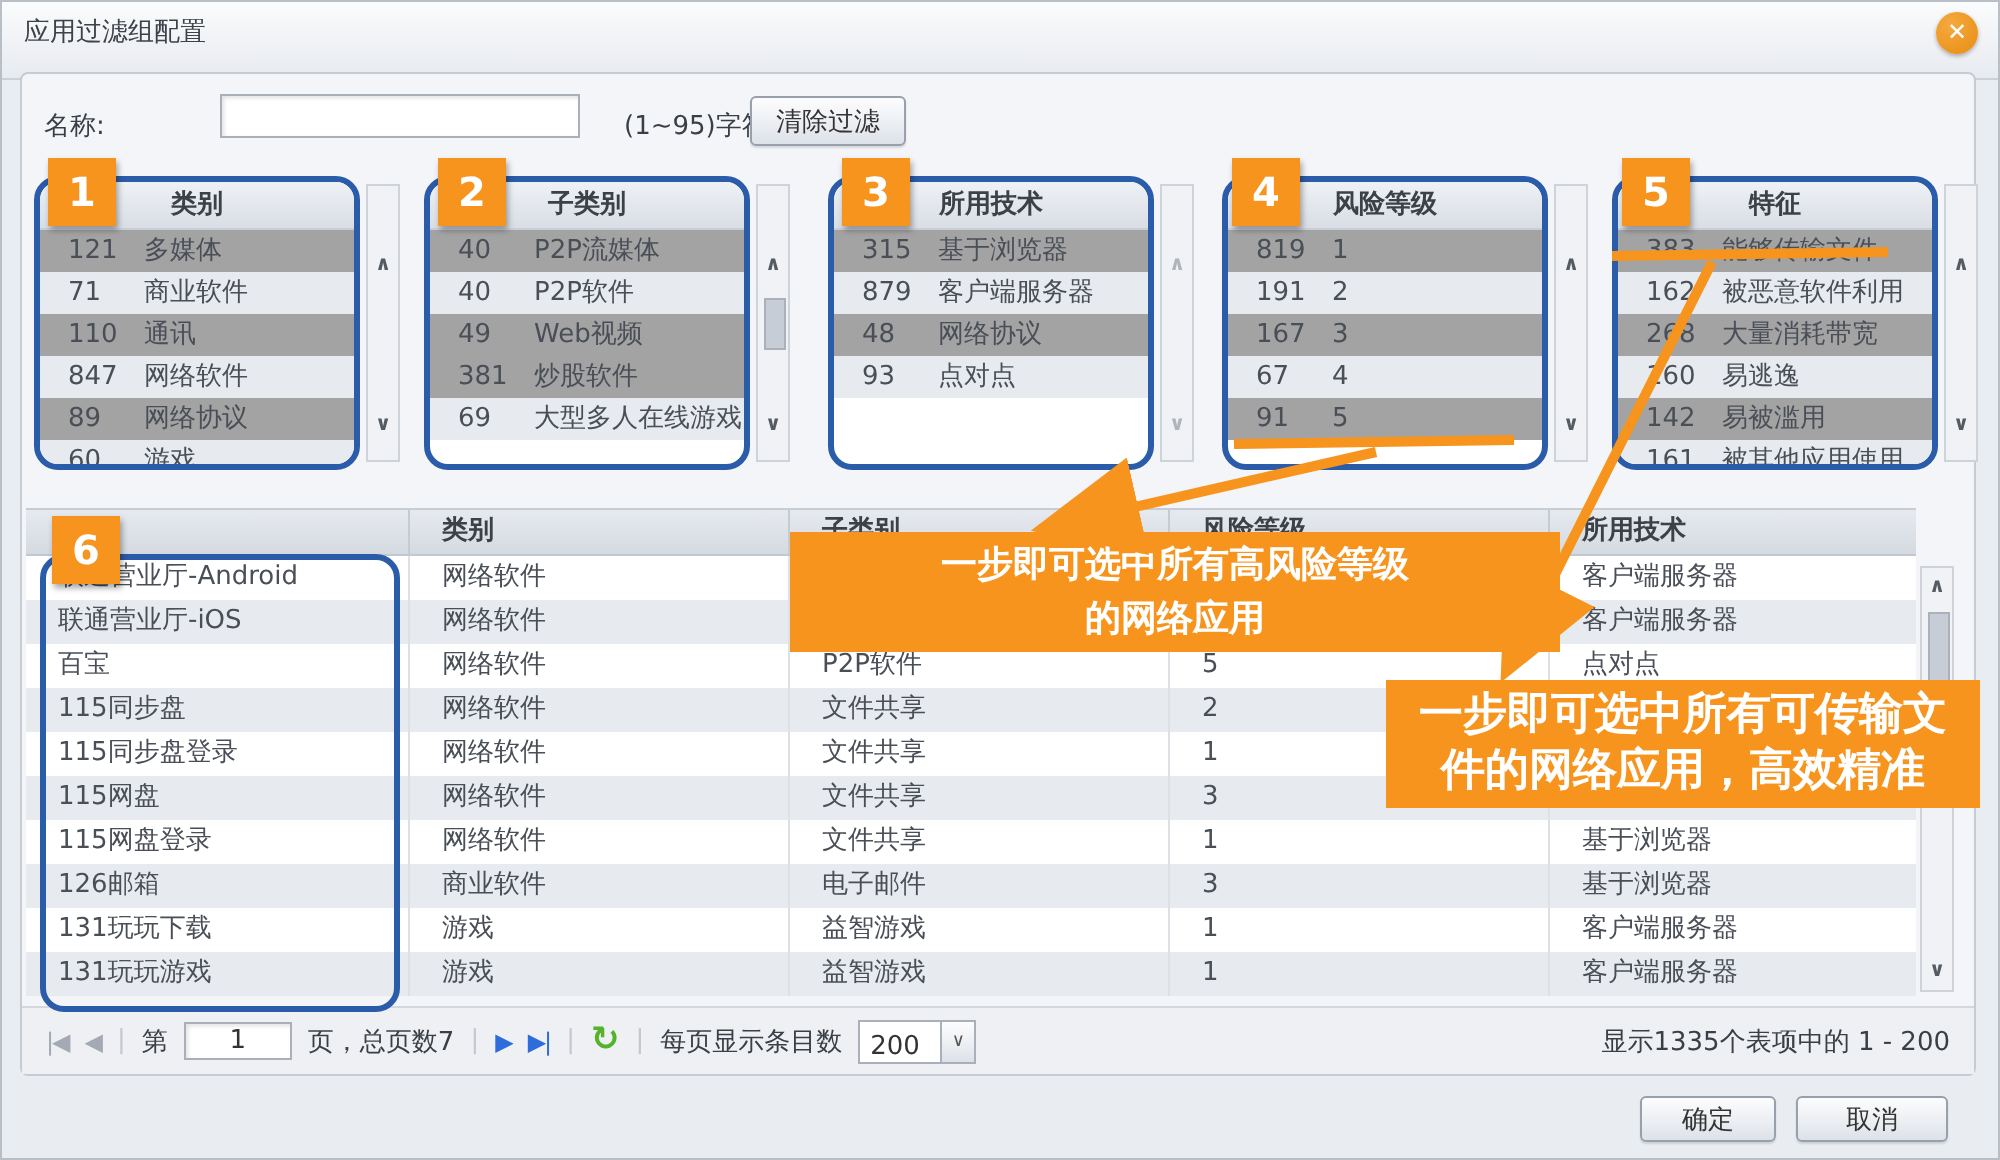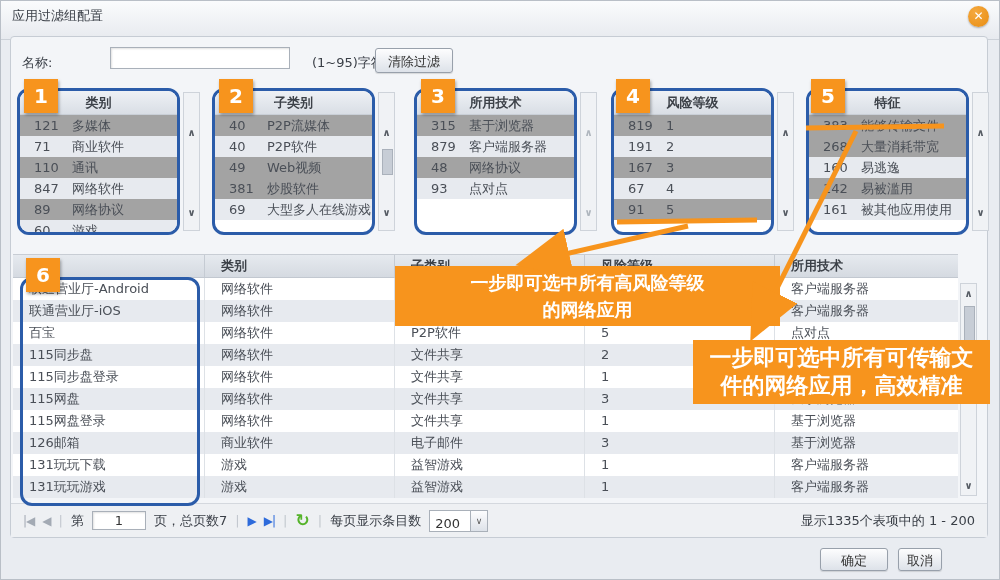--- a/index.html
+++ b/index.html
@@ -90,21 +90,21 @@
   #page-input{position:static;width:54px;height:19px;text-align:center;}
   .refresh{color:#55b32a;font-size:17px;font-weight:bold;cursor:pointer;line-height:17px;}
   .select-box{display:flex;align-items:flex-end;border:1px solid #a9b0b9;background:#fff;height:20px;cursor:pointer;}
   .select-val{padding:0 5px;min-width:30px;font-size:13px;color:#333;}
   .select-arrow{width:16px;height:100%;background:linear-gradient(#fdfdfe,#dde2e9);border-left:1px solid #a9b0b9;
     font-size:9px;color:#555;display:flex;align-items:center;justify-content:center;}
   .range-info{margin-left:auto;font-size:13px;color:#3a3f47;}
 
   
   #ok-btn{position:absolute;left:820px;top:548px;width:68px;height:23px;line-height:21px;}
-  #cancel-btn{position:absolute;left:898px;top:548px;width:44px;height:23px;line-height:21px;}
+  #cancel-btn{position:absolute;left:898px;top:548px;width:76px;height:23px;line-height:21px;}
 </style>
 </head>
 <body>
 
 <div class="frame"></div>
 
 <div class="titlebar">
   <span class="title">应用过滤组配置</span>
 </div>
 <div class="close-btn">✕</div>
@@ -224,20 +224,24 @@
     </div>
     <div class="vscroll" style="left: 777px;">
       <div class="vs-arrow vs-up">∧</div>
       <div class="vs-arrow vs-down">∨</div>
     </div>
     <div class="filter-panel" style="left: 806px;">
       <div class="fp-header">特征</div>
       <div class="fp-row">
         <span class="fp-num">383</span>
         <span class="fp-label">能够传输文件</span>
+      </div>
+      <div class="fp-row even">
+        <span class="fp-num">162</span>
+        <span class="fp-label">被恶意软件利用</span>
       </div>
       <div class="fp-row">
         <span class="fp-num">268</span>
         <span class="fp-label">大量消耗带宽</span>
       </div>
       <div class="fp-row even">
         <span class="fp-num">160</span>
         <span class="fp-label">易逃逸</span>
       </div>
       <div class="fp-row">

